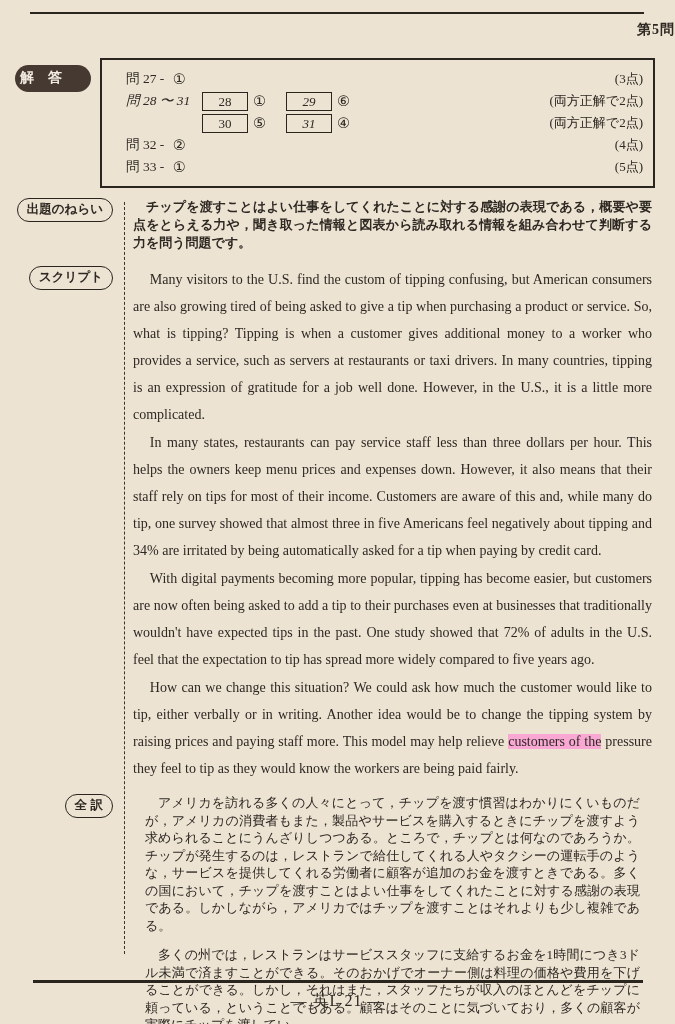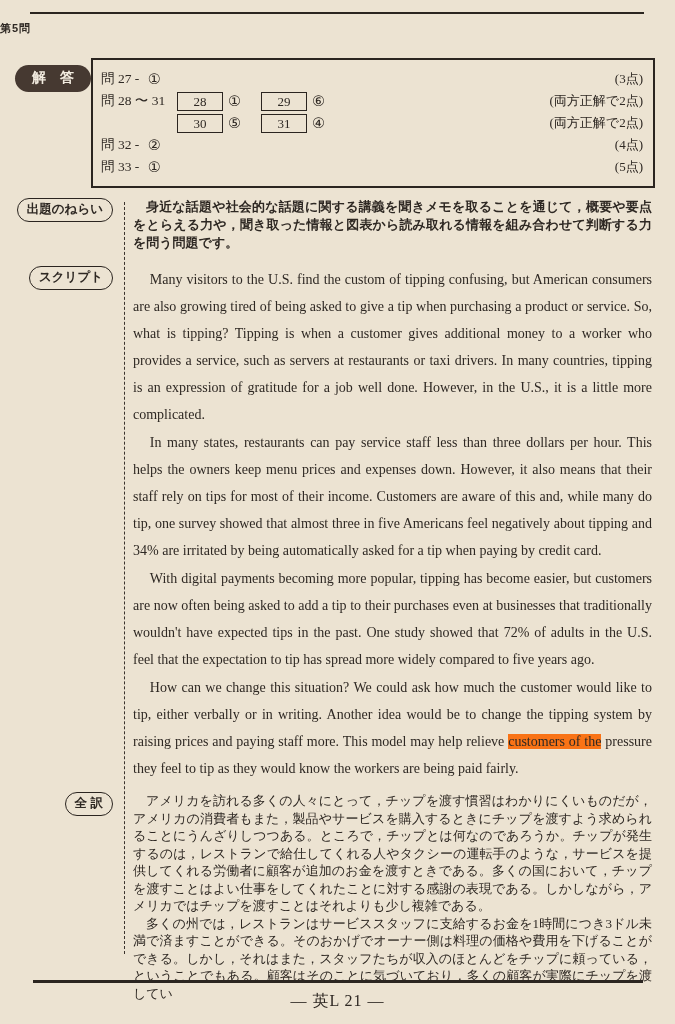--- a/index.html
+++ b/index.html
@@ -3,43 +3,43 @@
 <meta charset="utf-8">
 <style>
   html,body { margin:0; padding:0; }
   body { width:675px; height:1024px; background:#e7ddcb; font-family:"Liberation Serif", serif; }
   .page {
     position:relative; width:675px; height:1024px; overflow:hidden;
     background:#ece3d2; color:#2e2823;
   }
   .top-rule { position:absolute; top:12px; left:30px; width:614px; height:2px; background:#2b2520; }
   .title {
-    position:absolute; top:21px; left:0; width:100%; text-align:left;
-    font-family:Liberation Sans, sans-serif; font-weight:bold; font-size:11px; letter-spacing:1px;
+    position:absolute; top:21px; left:0; width:100%; text-align:right;
+    font-family:Liberation Serif, serif; font-weight:bold; font-size:14px; letter-spacing:1px;
   }
   
   .answer-wrap { position:absolute; top:58px; left:15px; right:20px; display:flex; align-items:flex-start; }
   .badge {
     margin-top:7px; width:76px; background:#463931; color:#f3ece0; border-radius:14px;
-    text-align:center; font-family:"Liberation Sans", sans-serif; font-weight:bold;
+    font-family:"Liberation Sans", sans-serif; font-weight:bold;
     font-size:14px; padding:4px 0 5px 0; letter-spacing:5px; text-indent:5px;
   }
   .answer-box {
-    flex:1; border:2px solid #2b2520; background:transparent;
-    padding:8px 10px 8px 8px; font-size:13.5px;
+    margin-left:9px; flex:1; border:2px solid #2b2520; background:transparent;
+    padding:8px 10px 8px 24px; font-size:13.5px;
   }
   .ans-row { display:flex; align-items:center; height:22px; }
   .ans-q { white-space:pre; }
-  .ans-q.fixed { width:76px; }
+  .ans-q.fixed { width:76px;font-style:italic; }
   .circ { font-family:"DejaVu Sans", sans-serif; font-size:14.5px; margin-left:5px; }
   .numbox {
     display:inline-block; border:1.6px solid #2b2520; width:44px; height:17px; line-height:17px;
     text-align:center; font-size:13px;
   }
-  .pair2 { margin-left:20px; }
+  .pair2 { margin-left:20px;font-style:italic; }
   .points { margin-left:auto; font-size:13px; white-space:pre; }
   
   .sections { position:absolute; top:198px; left:0; right:0; }
   .dash-line { position:absolute; left:124px; top:4px; height:752px; width:0; border-left:1.6px dashed #3a332c; }
   .section { position:relative; padding-left:133px; padding-right:23px; }
   .pill {
     position:absolute; right:562px; top:0; border:1.5px solid #2b2520; border-radius:12px;
     padding:2px 9px 3px 9px; font-family:"Liberation Sans", sans-serif; font-weight:bold;
     font-size:12.5px; white-space:nowrap; background:transparent;
   }
@@ -48,23 +48,23 @@
     margin:0; font-family:"Liberation Sans", sans-serif; font-weight:600; font-size:13px;
     line-height:18px; text-align:justify; text-indent:1em;
   }
   .sec-source { margin-bottom:12px; height:22px; }
   .sec-source .pill { top:-2px; }
   .source-text { margin-left:22px; font-style:italic; font-size:14.5px; }
   .sec-script { margin-bottom:10px; }
   .sec-script p {
     margin:0 0 1px 0; font-size:14px; line-height:27px; text-align:justify; text-indent:1.2em;
   }
-  .hl { background:#f97316; }
+  .hl { background:#f9a8d4; }
   .sec-trans p {
-    margin:0; font-size:13px; line-height:17.5px; text-align:justify; text-indent:1em;
+    margin:12px; font-size:13px; line-height:17.5px; text-align:justify; text-indent:1em;
   }
   
   .bottom-rule { position:absolute; top:980px; left:33px; width:610px; height:3px; background:#2b2520; }
   .footer-text { position:absolute; top:991px; left:0; width:100%; text-align:center; font-size:16px; letter-spacing:1px; }
 </style>
 </head>
 <body>
 
 <div class="page">
 
@@ -112,21 +112,21 @@
       </div>
 
     </div>
   </div>
 
   <div class="sections">
     <div class="dash-line"></div>
 
     <div class="section sec-aim">
       <span class="pill">出題のねらい</span>
-      <p class="aim-text">身近な話題や社会的な話題に関する講義を聞きメモを取ることを通じて，概要や要点をとらえる力や，聞き取った情報と図表から読み取れる情報を組み合わせて判断する力を問う問題です。</p>
+      <p class="aim-text">チップを渡すことはよい仕事をしてくれたことに対する感謝の表現である，概要や要点をとらえる力や，聞き取った情報と図表から読み取れる情報を組み合わせて判断する力を問う問題です。</p>
     </div>
 
 
     <div class="section sec-script">
       <span class="pill">スクリプト</span>
       <p>Many visitors to the U.S. find the custom of tipping confusing, but American consumers are also growing tired of being asked to give a tip when purchasing a product or service.  So, what is tipping?  Tipping is when a customer gives additional money to a worker who provides a service, such as servers at restaurants or taxi drivers.  In many countries, tipping is an expression of gratitude for a job well done.  However, in the U.S., it is a little more complicated.</p>
       <p>In many states, restaurants can pay service staff less than three dollars per hour.  This helps the owners keep menu prices and expenses down.  However, it also means that their staff rely on tips for most of their income.  Customers are aware of this and, while many do tip, one survey showed that almost three in five Americans feel negatively about tipping and 34% are irritated by being automatically asked for a tip when paying by credit card.</p>
       <p>With digital payments becoming more popular, tipping has become easier, but customers are now often being asked to add a tip to their purchases even at businesses that traditionally wouldn't have expected tips in the past.  One study showed that 72% of adults in the U.S. feel that the expectation to tip has spread more widely compared to five years ago.</p>
       <p><span>How can we change this situation?  We could ask how much the customer would like to tip, either verbally or in writing.  Another idea would be to change the tipping system by raising prices and paying staff more.  This model may help relieve </span><span class="hl">customers of the</span><span> pressure they feel to tip as they would know the workers are being paid fairly.</span></p>
     </div>

